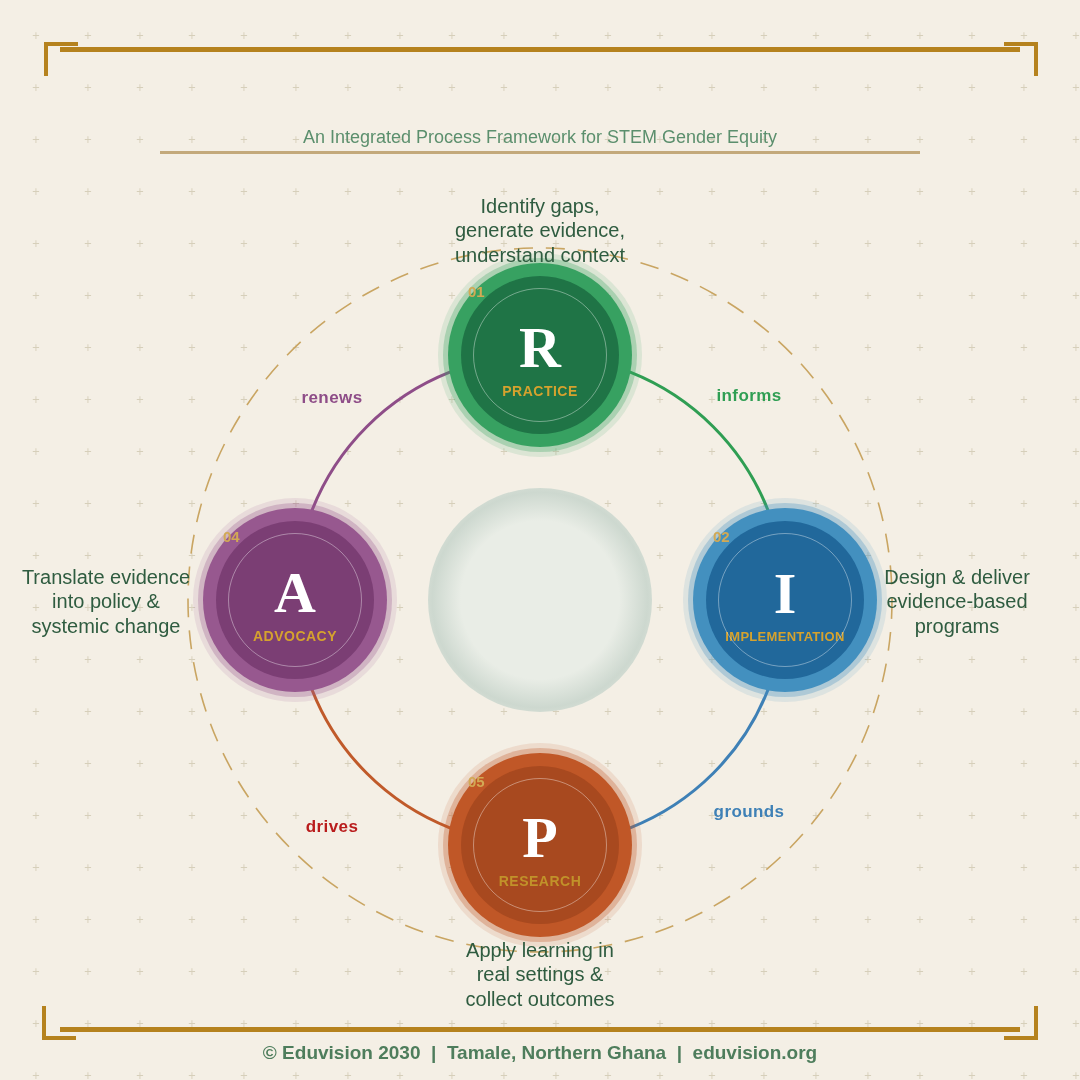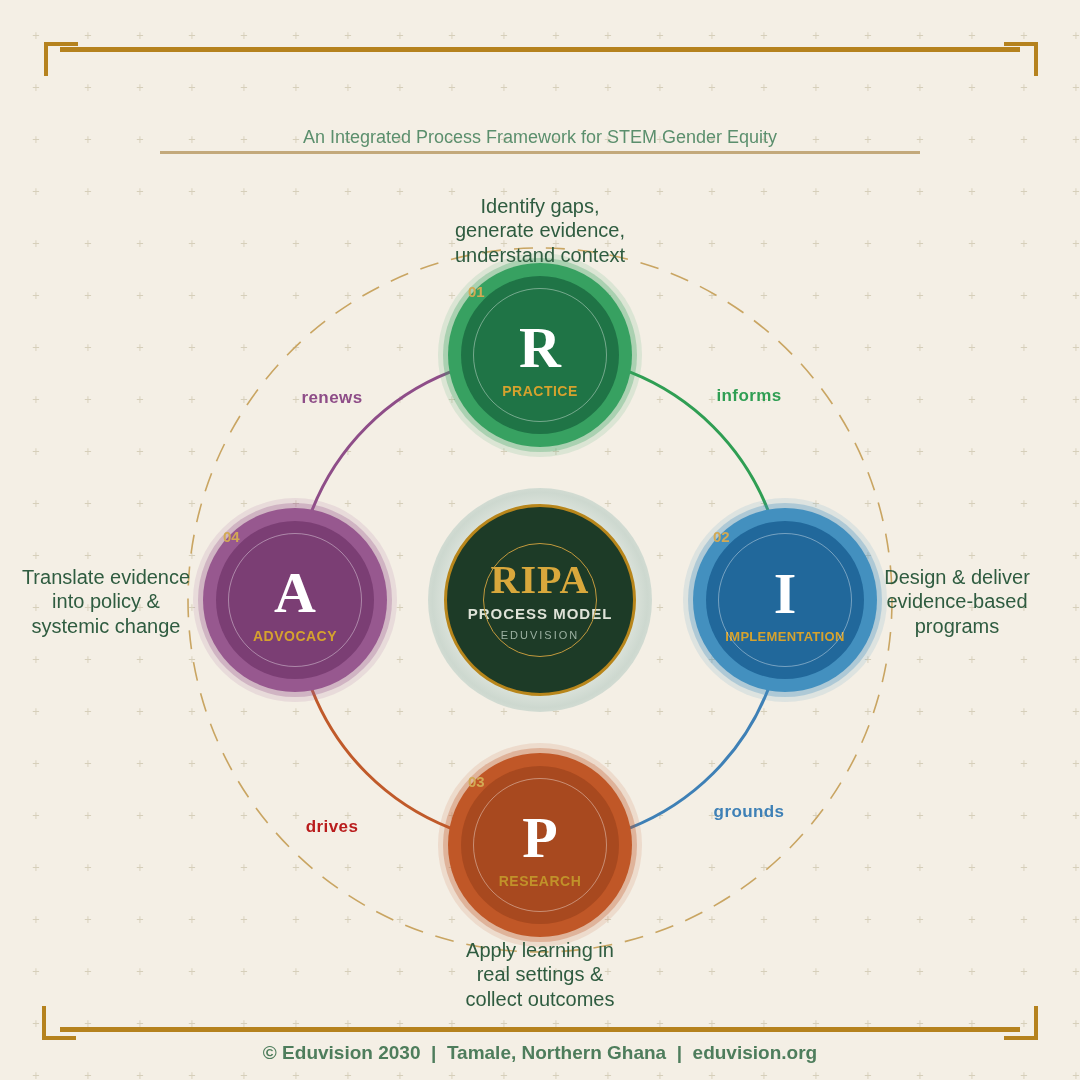--- a/index.html
+++ b/index.html
@@ -548,26 +548,20 @@
   <div class="subtitle">An Integrated Process Framework for STEM Gender Equity</div>
   <div class="title-rule"></div>
 
   <div class="conn-label lbl-informs">informs</div>
   <div class="conn-label lbl-grounds">grounds</div>
   <div class="conn-label lbl-drives">drives</div>
   <div class="conn-label lbl-renews">renews</div>
 
   <div class="emblem">
     <div class="emblem-halo"></div>
-    <div class="emblem-core">
-      <div class="emblem-ring"></div>
-      <div class="emblem-acronym">RIPA</div>
-      <div class="emblem-label">PROCESS MODEL</div>
-      <div class="emblem-org">EDUVISION</div>
-    </div>
   </div>
 
   <div class="node node-research">
     <div class="node-outer">
       <div class="node-inner">
         <div class="node-ringline"></div>
         <div class="node-letter">R</div>
         <div class="node-label">PRACTICE</div>
       </div>
     </div>
@@ -586,21 +580,21 @@
   </div>
 
   <div class="node node-practice">
     <div class="node-outer">
       <div class="node-inner">
         <div class="node-ringline"></div>
         <div class="node-letter">P</div>
         <div class="node-label">RESEARCH</div>
       </div>
     </div>
-    <span class="node-number">03</span>
+    <span class="node-number">05</span>
   </div>
 
   <div class="node node-advocacy">
     <div class="node-outer">
       <div class="node-inner">
         <div class="node-ringline"></div>
         <div class="node-letter">A</div>
         <div class="node-label">ADVOCACY</div>
       </div>
     </div>

